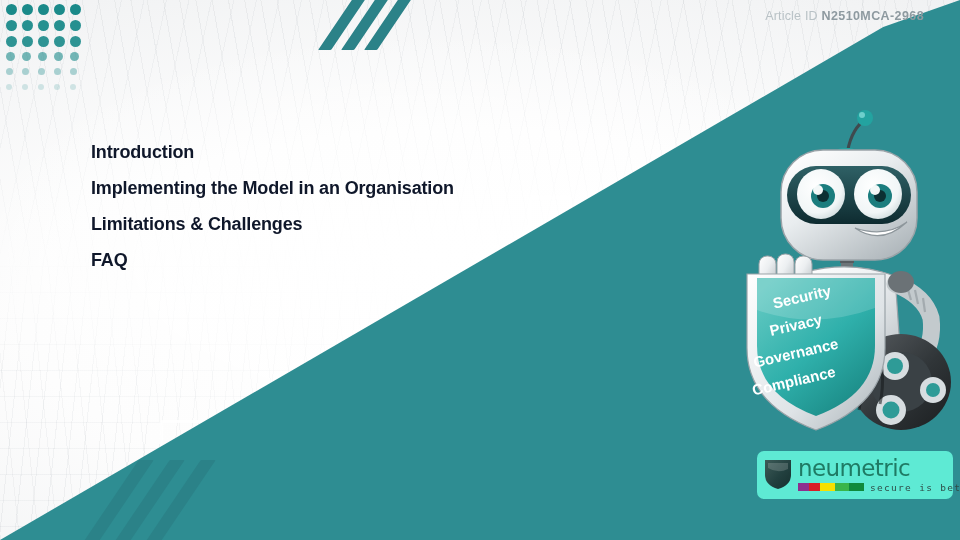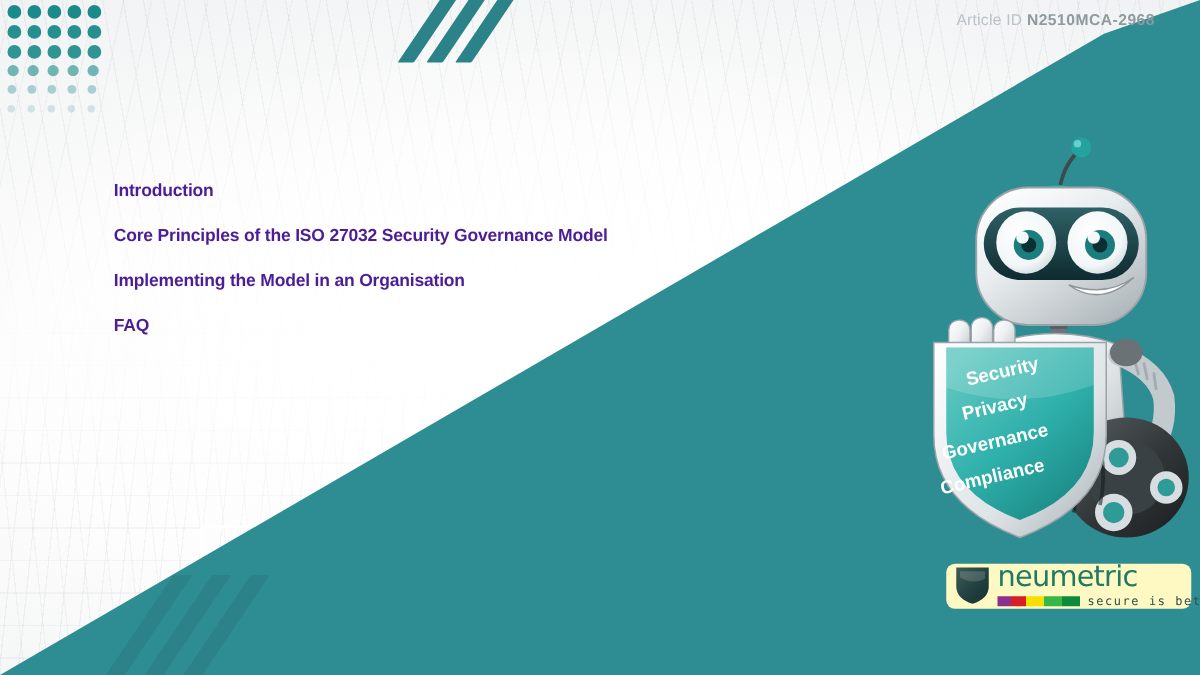--- a/index.html
+++ b/index.html
@@ -138,23 +138,23 @@
     position: absolute;
     left: 91px;
     top: 134px;
     width: 640px;
     z-index: 5;
     margin: 0;
     padding: 0;
     list-style: none;
   }
   .toc-item {
-    font-size: 14px;
+    font-size: 18px;
     font-weight: bold;
-    color: #4c1d95;
+    color: #0f172a;
     height: 36px;
     line-height: 36px;
     letter-spacing: -.15px;
     white-space: nowrap;
   }
 
   
   .robot {
     position: absolute;
     left: 735px;
@@ -163,22 +163,22 @@
     height: 330px;
     z-index: 7;
   }
 
   
   .logo-card {
     position: absolute;
     left: 757px;
     top: 451px;
     width: 196px;
-    height: 36px;
-    background: #fef9c3;
+    height: 48px;
+    background: #5eead4;
     border-radius: 7px;
     display: flex;
     align-items: center;
     padding: 0 7px;
     box-sizing: border-box;
     z-index: 8;
   }
   .logo-shield { flex: 0 0 auto; margin-right: 6px; }
   .logo-text { flex: 1 1 auto; }
   .logo-word {
@@ -275,22 +275,22 @@
   </div>
 
   <div class="article-id">
     <span>Article ID</span>
     <span class="aid-value">N2510MCA-2968</span>
   </div>
 
 
   <ul class="toc">
     <li class="toc-item">Introduction</li>
-    <li class="toc-item">Core Principles of the ISO 27032 Security Governance Model</li>
     <li class="toc-item">Implementing the Model in an Organisation</li>
+    <li class="toc-item">Limitations &amp; Challenges</li>
     <li class="toc-item">FAQ</li>
   </ul>
 
   <div class="robot">
     <svg width="230" height="330" viewBox="0 0 230 330">
       <defs>
         <linearGradient id="gBody" x1="0" y1="0" x2="1" y2="1">
           <stop offset="0%" stop-color="#ffffff"></stop>
           <stop offset="45%" stop-color="#eceff1"></stop>
           <stop offset="100%" stop-color="#b9c0c4"></stop>

